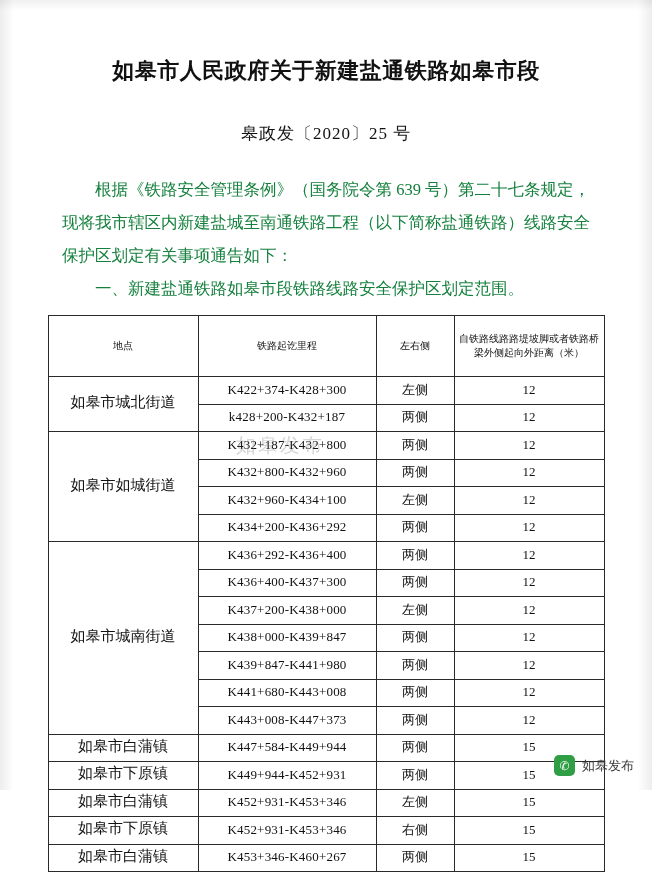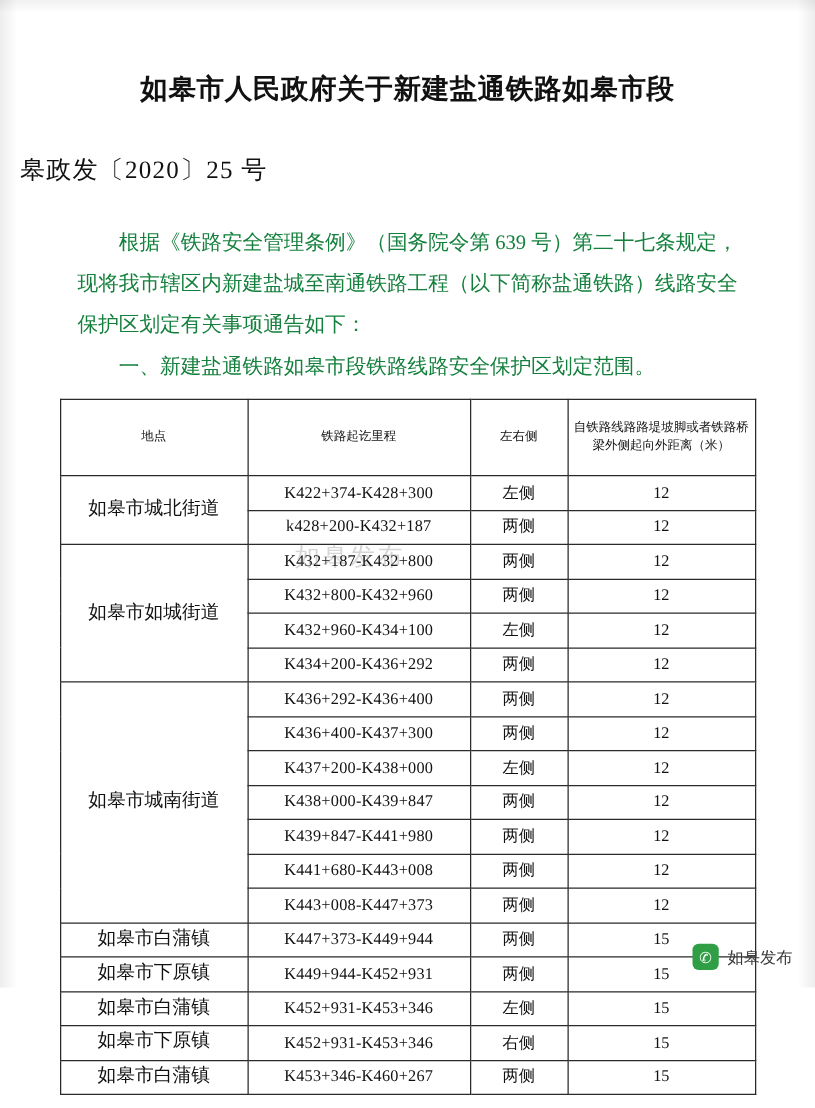--- a/index.html
+++ b/index.html
@@ -26,22 +26,22 @@
     margin: 0;
     padding: 38px 64px 0 64px;
     text-align: center;
     font-size: 22px;
     font-weight: bold;
     line-height: 1.55;
     letter-spacing: 0.5px;
     color: #111;
   }
   .doc-number {
-    text-align: left;
-    font-size: 20px;
+    text-align: center;
+    font-size: 17px;
     margin-top: 34px;
     letter-spacing: 1px;
     color: #111;
   }
   .body-text {
     margin: 28px 46px 0 46px;
     font-size: 16.5px;
     line-height: 2.0;
     text-align: justify;
     text-justify: inter-ideograph;
@@ -239,21 +239,21 @@
           <td>两侧</td>
           <td>12</td>
         </tr>
         <tr>
           <td class="mileage-cell">K443+008-K447+373</td>
           <td>两侧</td>
           <td>12</td>
         </tr>
         <tr>
           <td class="place-cell">如皋市白蒲镇</td>
-          <td class="mileage-cell">K447+373-K449+944</td>
+          <td class="mileage-cell">K447+584-K449+944</td>
           <td>两侧</td>
           <td>15</td>
         </tr>
         <tr>
           <td class="place-cell">如皋市下原镇</td>
           <td class="mileage-cell">K449+944-K452+931</td>
           <td>两侧</td>
           <td>15</td>
         </tr>
         <tr>

